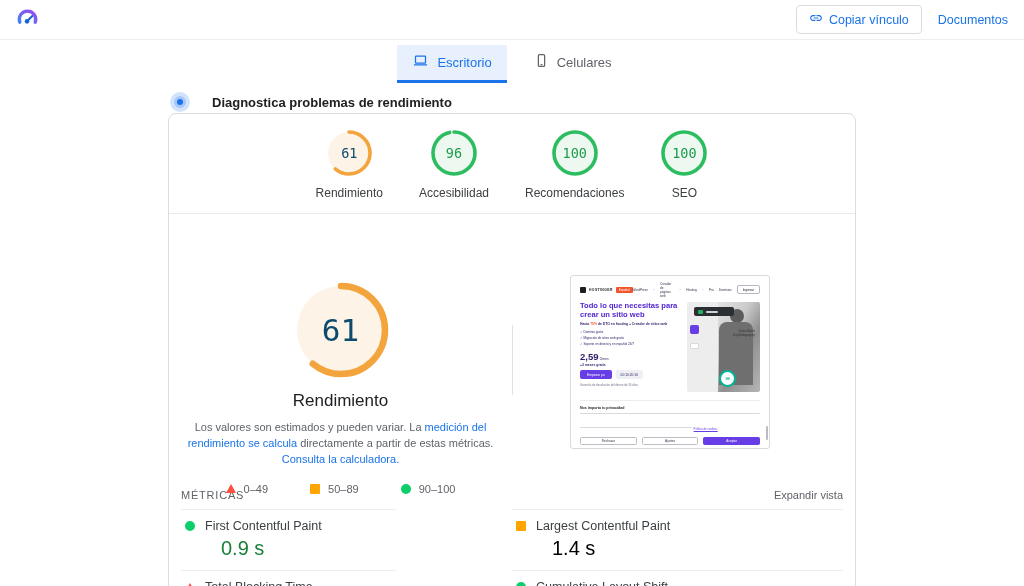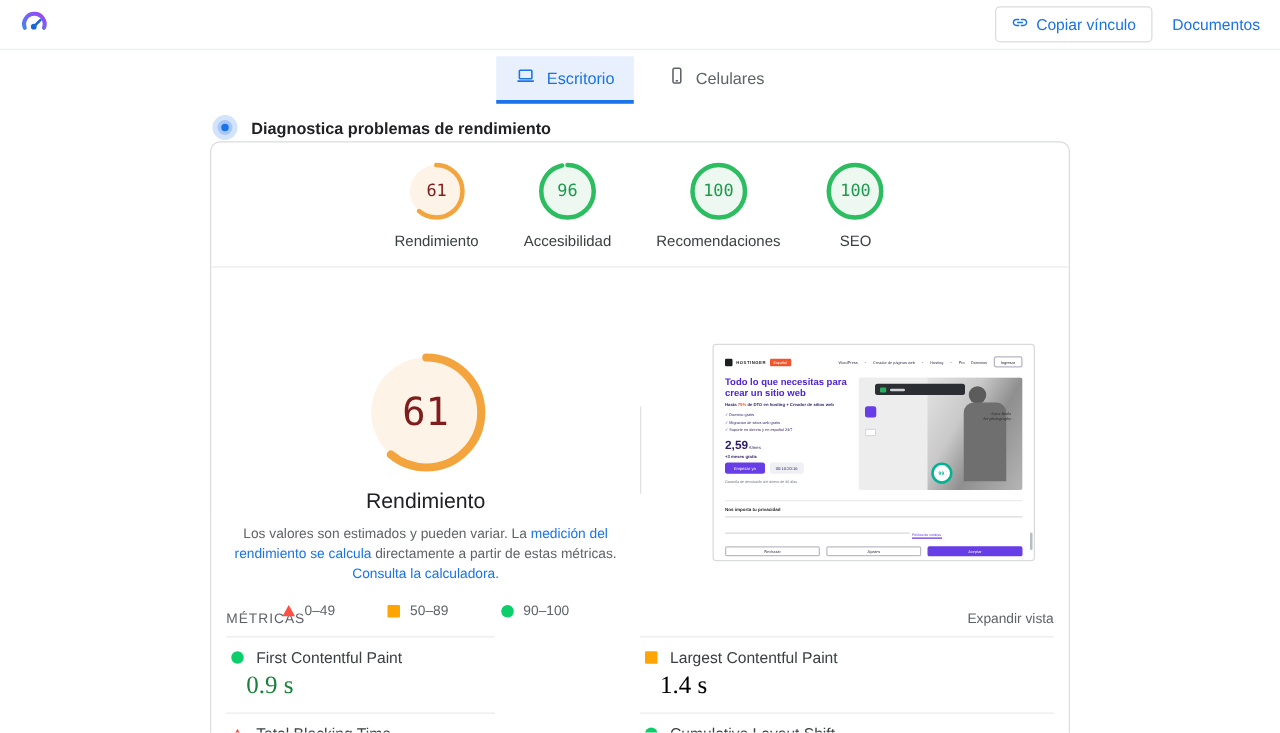--- a/index.html
+++ b/index.html
@@ -17,42 +17,42 @@
     border-radius:4px; padding:5px 12px; background:#fff; color:#1a73e8; font-size:12.5px; cursor:pointer; }
   .docs-link { color:#1a73e8; font-size:12.5px; text-decoration:none; font-weight:500; }
 
   
   .tabbar { display:flex; justify-content:center; gap:12px; margin-top:5px; }
   .tab { display:flex; align-items:center; gap:8px; padding:8px 15px 9px; font-size:13px;
     color:#5f6368; cursor:pointer; border-bottom:3px solid transparent; }
   .tab.selected { color:#1a73e8; background:#e8f0fe; border-bottom-color:#1a73e8; }
 
   
-  .section-head { display:flex; align-items:center; gap:11px; margin:9px 0 0 170px;text-align:center; }
+  .section-head { display:flex; align-items:center; gap:22px; margin:9px 0 0 170px;text-align:center; }
   .radar-icon { width:20px; height:20px; border-radius:50%; background:#d2e3fc; position:relative; }
   .radar-icon::before { content:""; position:absolute; inset:4px; border-radius:50%; background:#a8c7fa; }
   .radar-icon::after { content:""; position:absolute; inset:7px; border-radius:50%; background:#1a73e8; }
   .section-title { font-size:13px; font-weight:700; color:#202124; }
 
   
   .card { position:absolute; left:168px; top:113px; width:688px; height:560px;
     border:1px solid #dadce0; border-radius:8px; background:#fff; }
 
   
   .scores-row { display:flex; justify-content:center; gap:36px; padding-top:15px; }
   .score-item { display:flex; flex-direction:column; align-items:center; cursor:pointer; }
   .gauge { position:relative; }
   .gauge svg { display:block; }
   .gauge-num { position:absolute; inset:0; display:flex; align-items:center; justify-content:center;
     font-family:"DejaVu Sans Mono", monospace; }
   .gauge-sm .gauge-num { font-size:13.5px; }
   .gauge-lg .gauge-num { font-size:31px; }
   .lv-average .gauge-bg { fill:#fdf3e6; }
   .lv-average .arc { stroke:#f4a43d; }
-  .lv-average .gauge-num { color:#7f1d1d; }
+  .lv-average .gauge-num { color:#0c4a6e; }
   .lv-good .gauge-bg { fill:#ecf8f0; }
   .lv-good .arc { stroke:#2dbd61; }
   .lv-good .gauge-num { color:#1d9a4c; }
   .score-label { margin-top:9px; font-size:12px; color:#3c4043; }
   .row-divider { border-bottom:1px solid #e8eaed; margin-top:13px; }
 
   
   .overview { position:relative; display:flex; height:265px; }
   .ov-left { width:343px; display:flex; flex-direction:column; align-items:center; padding-top:68px; }
   .v-divider { position:absolute; left:343px; top:111px; width:1px; height:70px; background:#dfe1e5; }
@@ -71,26 +71,26 @@
 
   
   .metrics { padding:0 12px; }
   .metrics-head { display:flex; justify-content:space-between; align-items:center; padding:10px 0 8px 0; }
   .metrics-title { font-size:11px; color:#5f6368; letter-spacing:.8px; }
   .expand-link { font-size:11px; color:#5f6368; cursor:pointer;margin-left:12px; }
   .metrics-grid { display:grid; grid-template-columns:1fr 1fr; }
   .metric-cell { border-top:1px solid #ececee; padding:9px 0 10px 4px; }
   .metric-cell.col-left { margin-right:116px; }
   .metric-name { display:flex; align-items:center; gap:10px; font-size:12.5px; color:#3c4043; }
-  .metric-value { margin-left:12px; margin-top:4px; font-size:20px;font-family:Liberation Serif, serif; }
+  .metric-value { margin-left:36px; margin-top:4px; font-size:20px; }
   .val-good { color:#188038; }
   .val-average { color:#000000; }
 
   
-  .thumb { width:258px; height:174px; border:1px solid #d8dadd; border-radius:3px; background:#fff;
+  .thumb { width:200px; height:174px; border:1px solid #d8dadd; border-radius:3px; background:#fff;
     padding:8px 9px; position:relative; overflow:hidden; font-family:"Liberation Sans",sans-serif; }
   .t-header { display:flex; align-items:center; justify-content:space-between; height:11px; }
   .t-brand { display:flex; align-items:center; gap:3px; }
   .t-logo { width:6px; height:6px; background:#1d1e20; border-radius:1px; }
   .t-brandname { font-size:3.4px; font-weight:700; letter-spacing:.4px; color:#1d1e20; }
   .t-lang { font-size:3px; color:#fff; background:#f2552c; padding:1px 3px; border-radius:1px; }
   .t-nav { display:flex; align-items:center; gap:5px; font-size:3.1px; color:#36344d; }
   .t-login { border:1px solid #b7b4c5; border-radius:2px; padding:1.5px 5px; font-size:3.1px; color:#1d1e20; }
   .t-hero { display:flex; gap:8px; margin-top:7px; height:90px; }
   .t-left { width:99px; }

